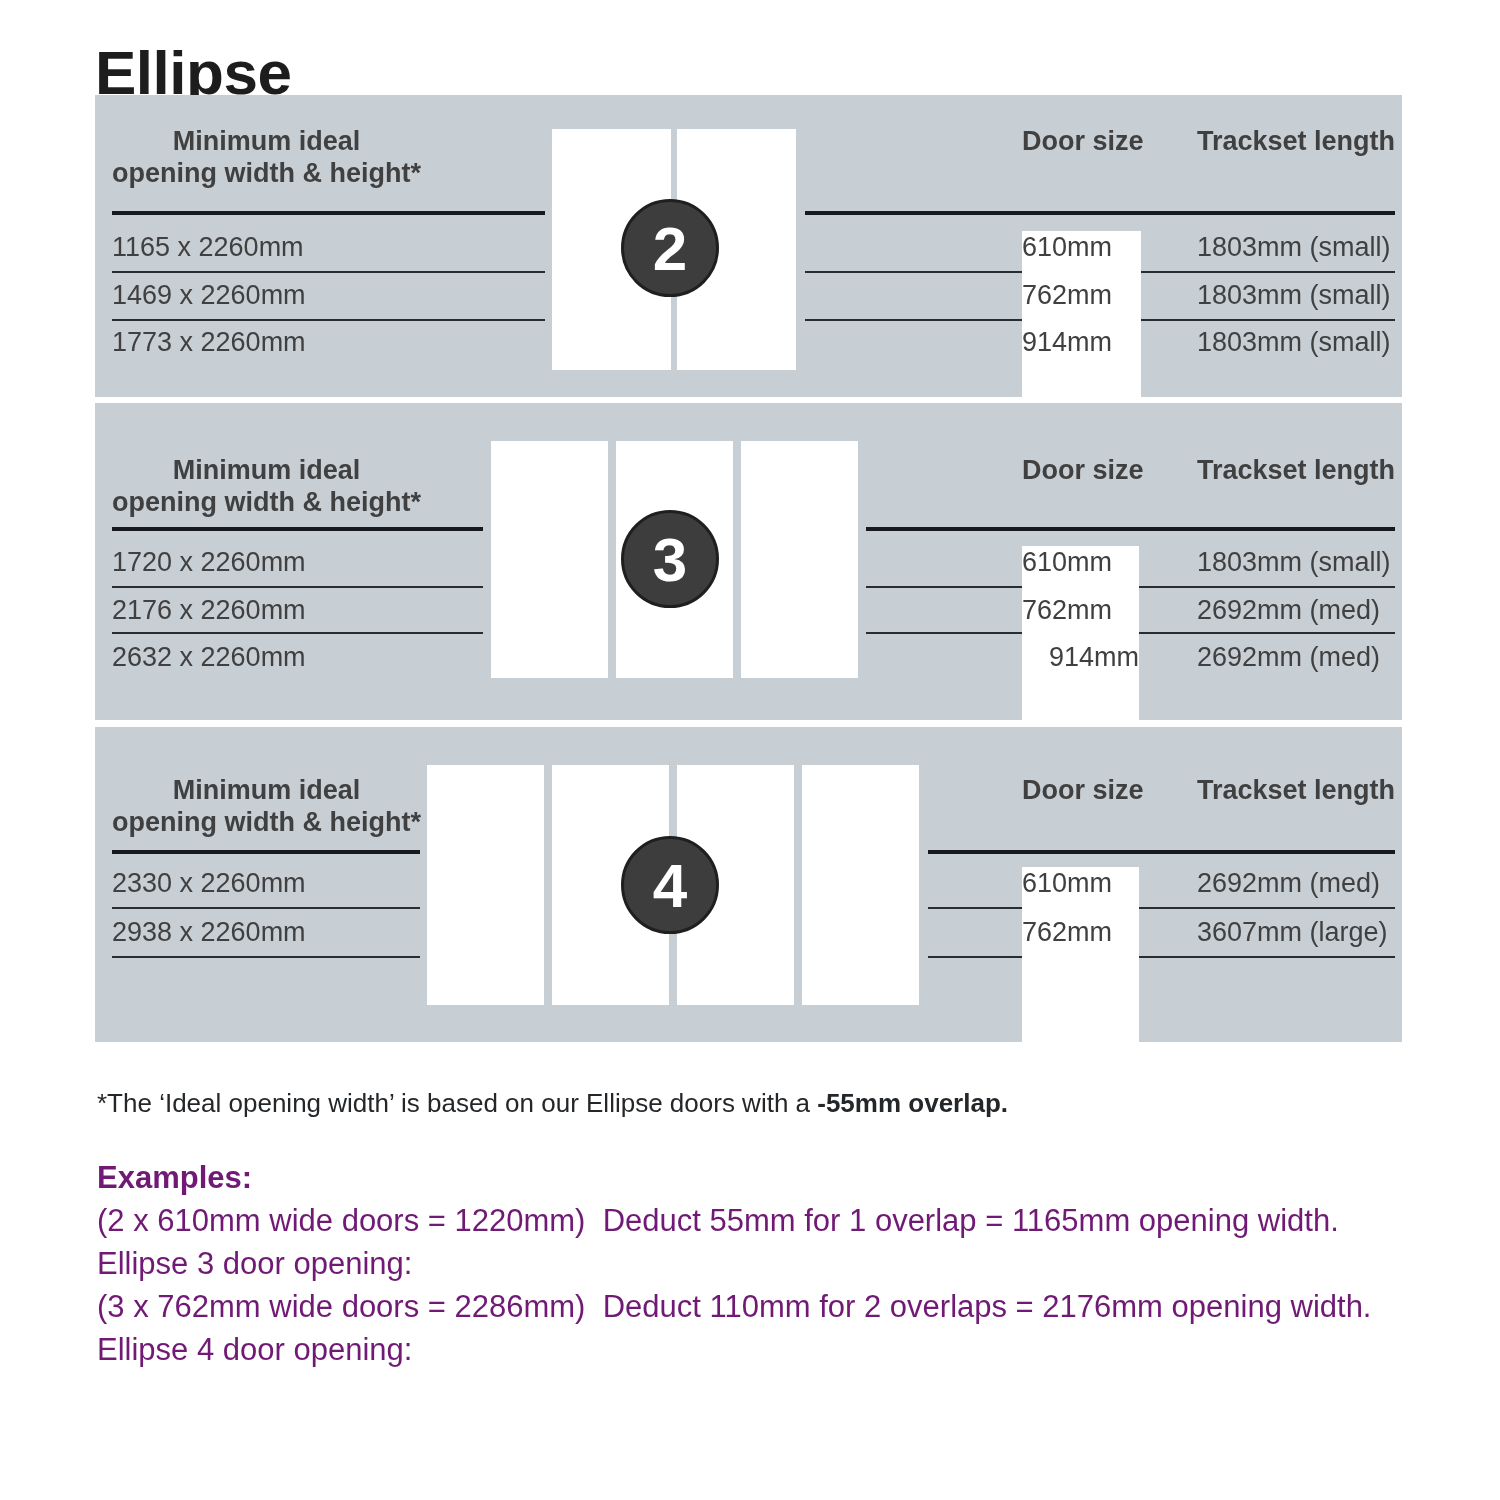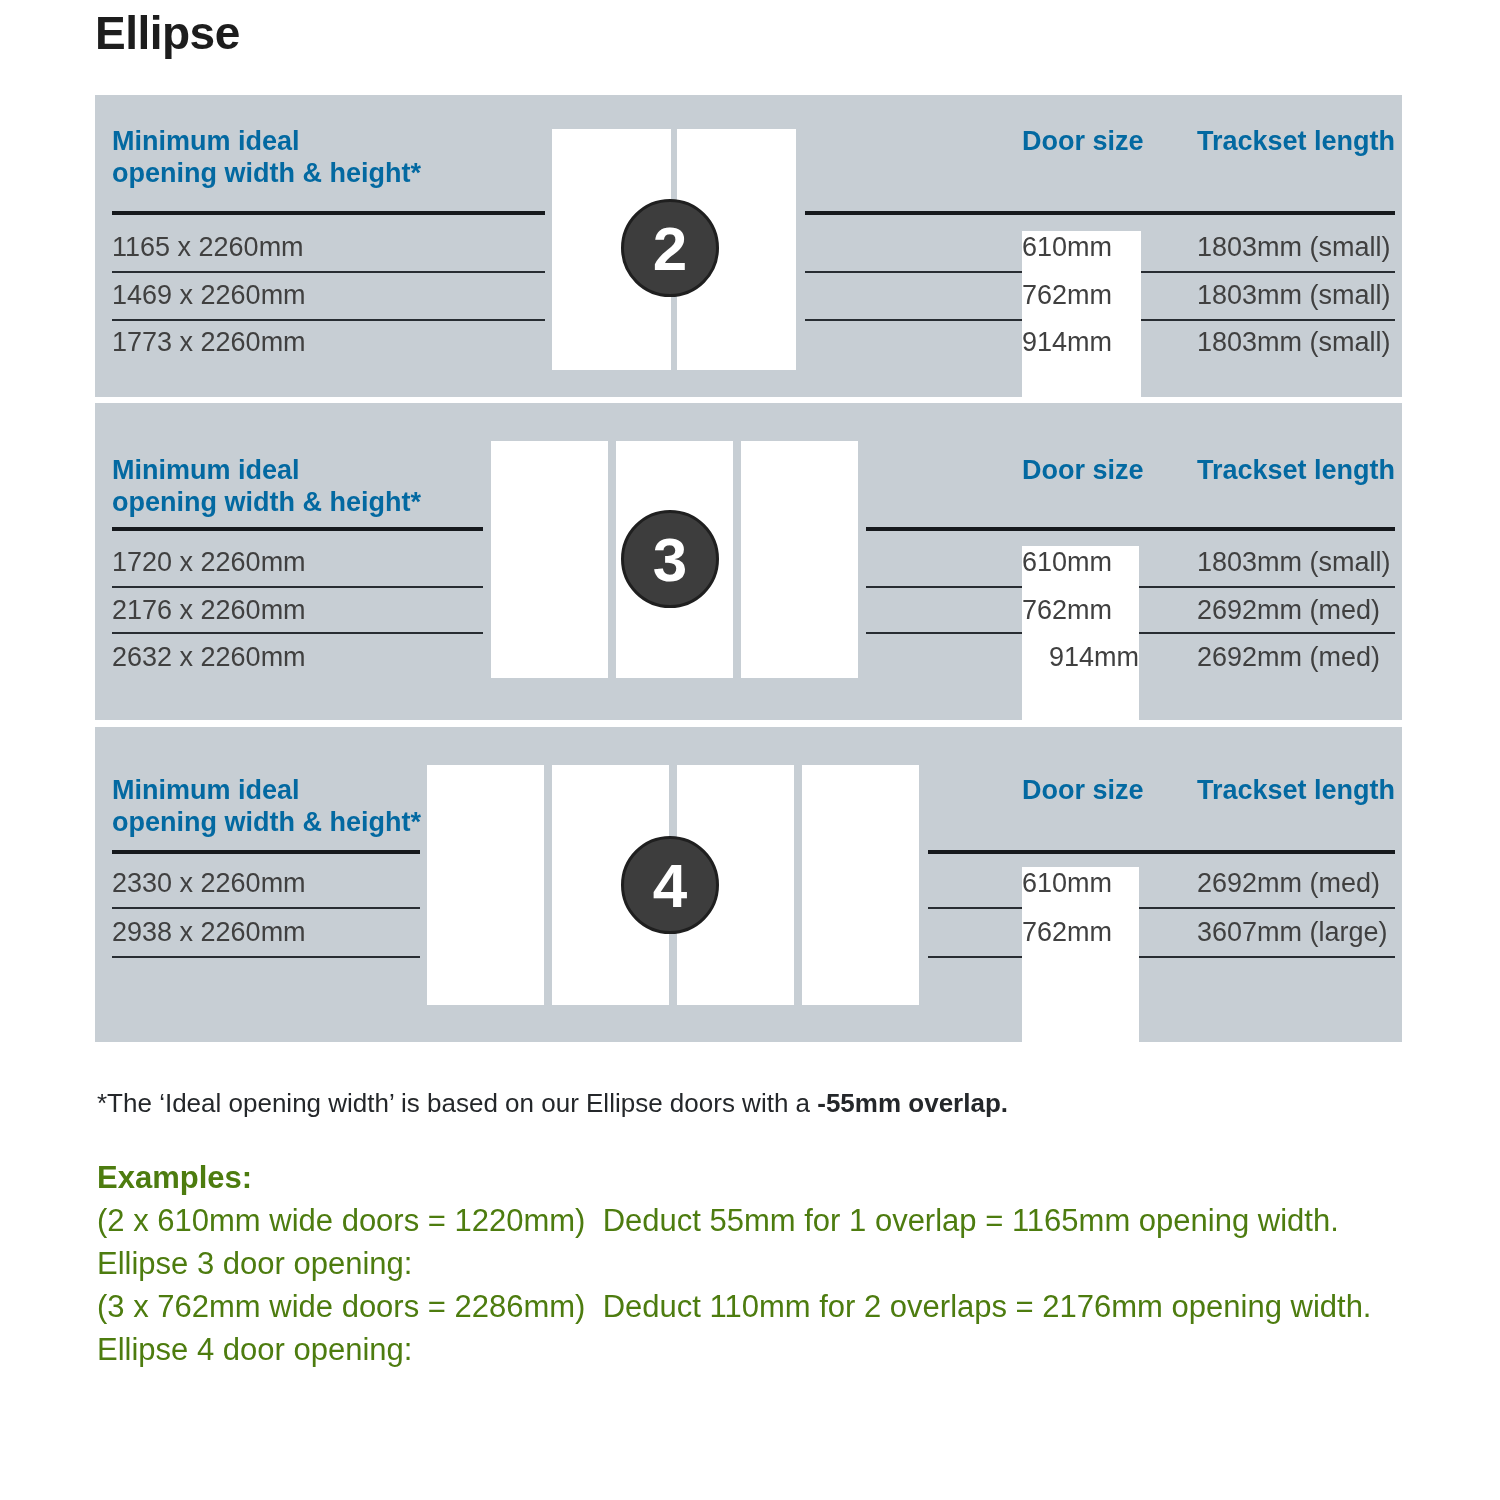--- a/index.html
+++ b/index.html
@@ -1,32 +1,32 @@
 <!DOCTYPE html>
 <html><head>
 <meta charset="utf-8">
 <style>
   html,body{margin:0;padding:0;background:#ffffff;}
   .page{
     position:relative;width:1500px;height:1500px;background:#ffffff;
     font-family:"Liberation Sans", sans-serif;color:#1e2124;overflow:hidden;
   }
   .title{
-    position:absolute;left:95px;top:6px;font-size:46px;font-weight:700;
+    position:absolute;left:95px;top:37px;font-size:62px;font-weight:700;
     letter-spacing:-0.5px;color:#1d1d1d;
   }
   .panel{position:absolute;left:95px;top:95px;width:1307px;height:947px;}
   .section{position:absolute;left:0;width:1307px;background:#c7ced4;}
   .s1{top:0;height:302px;}
   .s2{top:308px;height:317px;}
   .s3{top:632px;height:315px;}
 
   .col-header{
     position:absolute;font-size:27px;font-weight:700;line-height:32px;
-    white-space:nowrap;color:#0369a1;
+    white-space:nowrap;color:#404040;text-align:center;
   }
   .h-left{left:17px;}
   .h-door{left:927px;}
   .h-track{left:1102px;}
   .s1 .col-header{top:30px;}
   .s2 .col-header{top:51px;}
   .s3 .col-header{top:47px;}
 
   .rule{position:absolute;background:#16191d;height:4px;}
   .rule.thin{height:2px;background:#282d32;}
@@ -74,21 +74,21 @@
   .s2 .badge{left:526px;top:107px;}
   .s3 .badge{left:526px;top:109px;}
 
   .footnote{
     position:absolute;left:97px;top:1088px;font-size:26px;font-weight:400;
     color:#24272a;white-space:pre;
   }
   .footnote b{font-weight:700;}
   .examples{
     position:absolute;left:97px;top:1156px;font-size:31px;line-height:43px;
-    color:#4d7c0f;
+    color:#701a75;
   }
   .examples .ex-heading{font-weight:700;}
   .examples div{white-space:pre;}
 </style>
 </head>
 <body>
 
 <div class="page">
 
   <div class="title">Ellipse</div>

